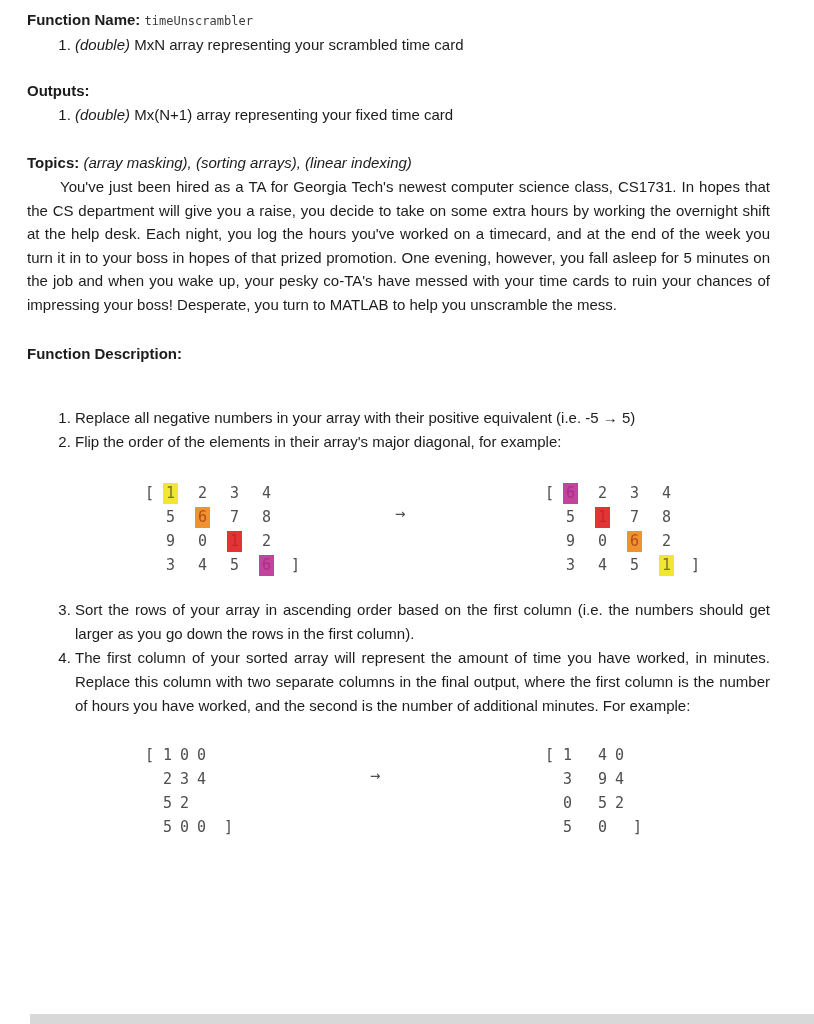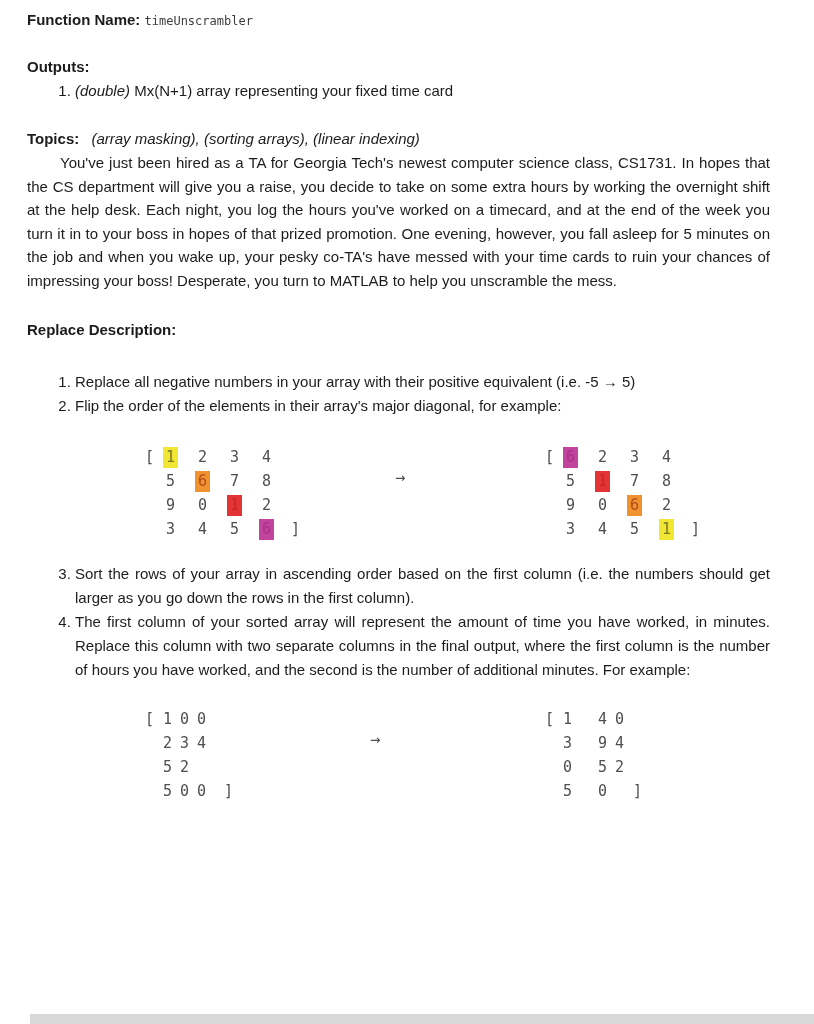--- a/index.html
+++ b/index.html
@@ -20,25 +20,25 @@
     font-size: 12px;
     color: #3d3d3d;
   }
   .heading { font-weight: 700; line-height: 24px; }
 
   .mt-inputs   { margin-top: 15px; }
   .mt-outputs  { margin-top: 22px; }
   .mt-topics   { margin-top: 24px; }
   .mt-bg       { margin-top: 23px; }
   .mt-fd       { margin-top: 26px; }
-  .mt-steps    { margin-top: 28px; }
+  .mt-steps    { margin-top: 40px; }
   .mt-steps2   { }
 
   .topics-line { line-height: 24px; }
-  .topics-line em { font-style: italic; margin-left: 8px; }
+  .topics-line em { font-style: italic; }
 
   .body-text {
     line-height: 23.5px;
     text-align: justify;
     text-indent: 33px;
   }
 
   ol.plist {
     list-style: decimal;
     padding-left: 48px;
@@ -90,34 +90,37 @@
 </head>
 <body>
 
 <div class="content">
 
   <p class="title-line">
     <strong>Function Name:</strong>
     <span class="mono">timeUnscrambler</span>
   </p>
 
+  <ol class="plist">
+    <li><em>(double)</em> <span>MxN array representing your scrambled time card</span></li>
+  </ol>
 
   <p class="heading mt-outputs">Outputs:</p>
   <ol class="plist">
     <li><em>(double)</em> <span>Mx(N+1) array representing your fixed time card</span></li>
   </ol>
 
   <p class="topics-line mt-topics">
     <strong>Topics:</strong>
     <em>(array masking), (sorting arrays), (linear indexing)</em>
   </p>
 
   <p class="body-text">You've just been hired as a TA for Georgia Tech's newest computer science class, CS1731. In hopes that the CS department will give you a raise, you decide to take on some extra hours by working the overnight shift at the help desk. Each night, you log the hours you've worked on a timecard, and at the end of the week you turn it in to your boss in hopes of that prized promotion. One evening, however, you fall asleep for 5 minutes on the job and when you wake up, your pesky co-TA's have messed with your time cards to ruin your chances of impressing your boss! Desperate, you turn to MATLAB to help you unscramble the mess.</p>
 
-  <p class="heading mt-fd">Replace Description:</p>
+  <p class="heading mt-fd">Function Description:</p>
 
   <ol class="plist mt-steps">
     <li>Replace all negative numbers in your array with their positive equivalent (i.e. -5 → 5)</li>
     <li>Flip the order of the elements in their array's major diagonal, for example:</li>
   </ol>
 
   <div class="example example-diag">
     <div id="diag-before" class="matrix diag">
         <div class="mrow">
           <span class="mbracket">[</span>

